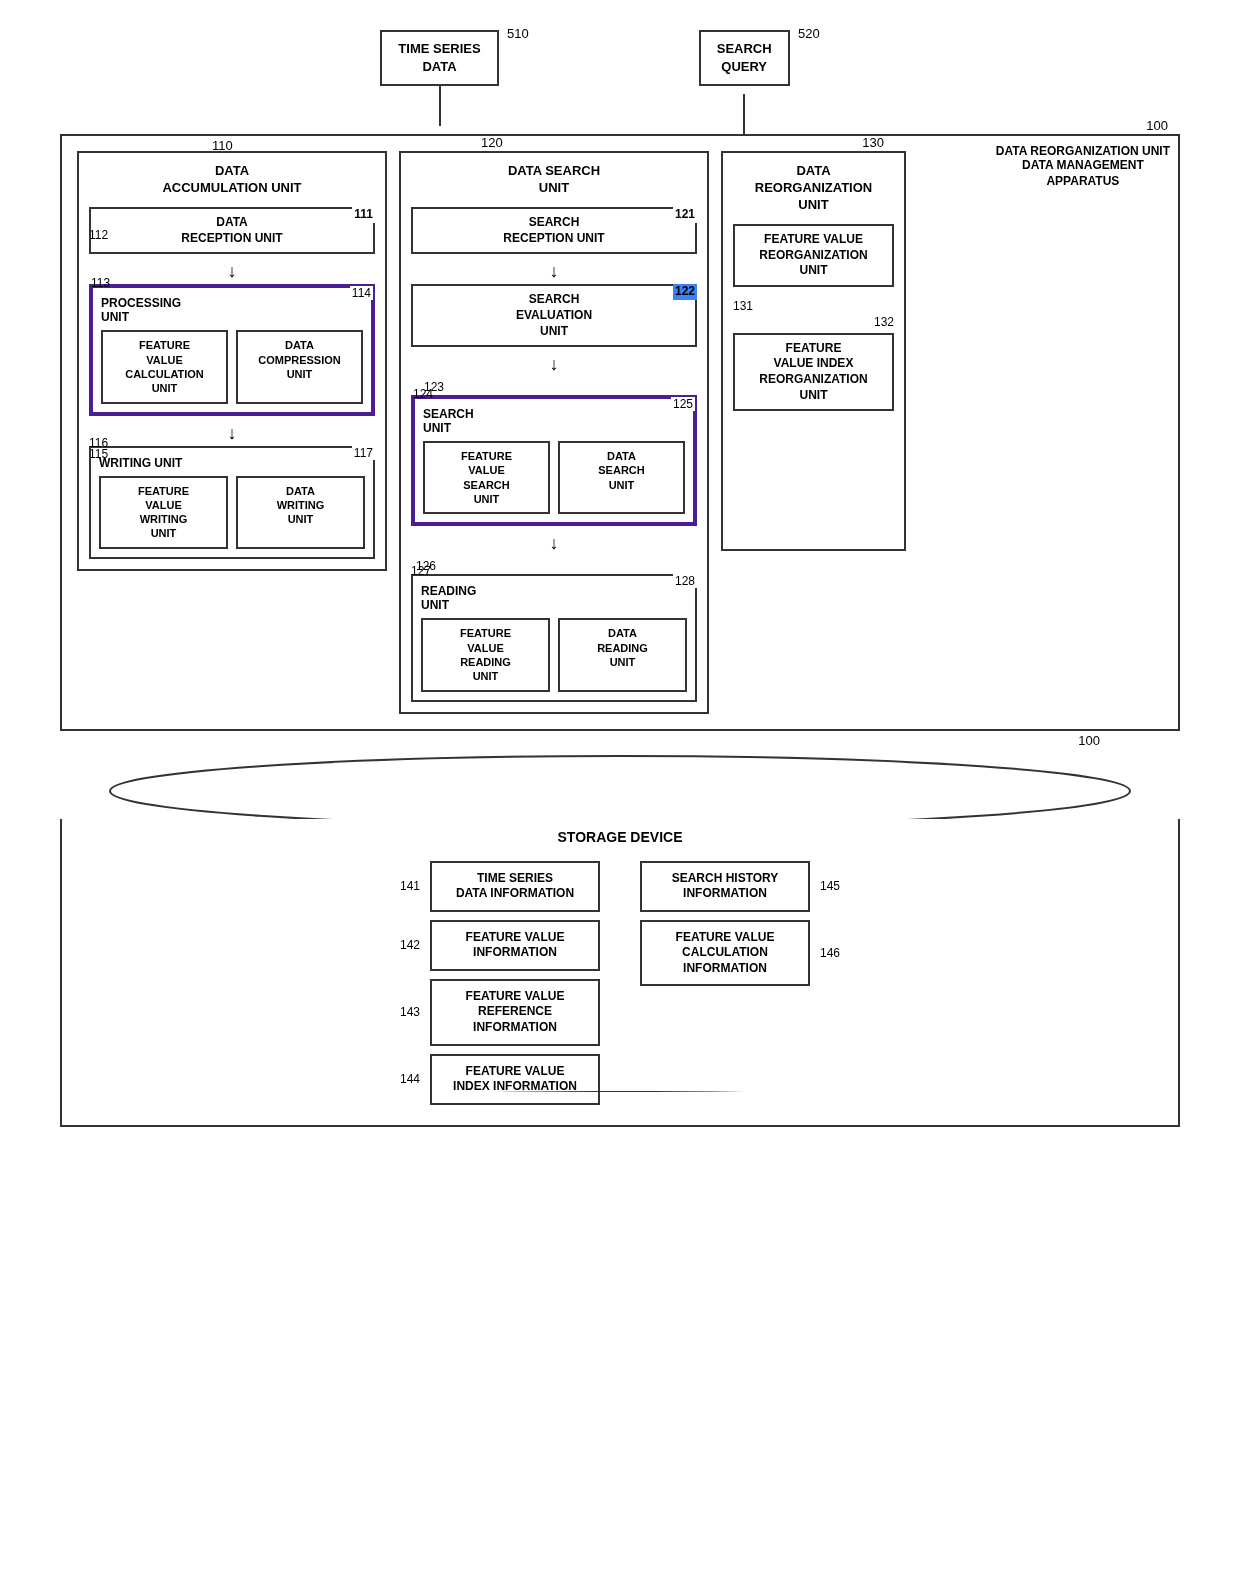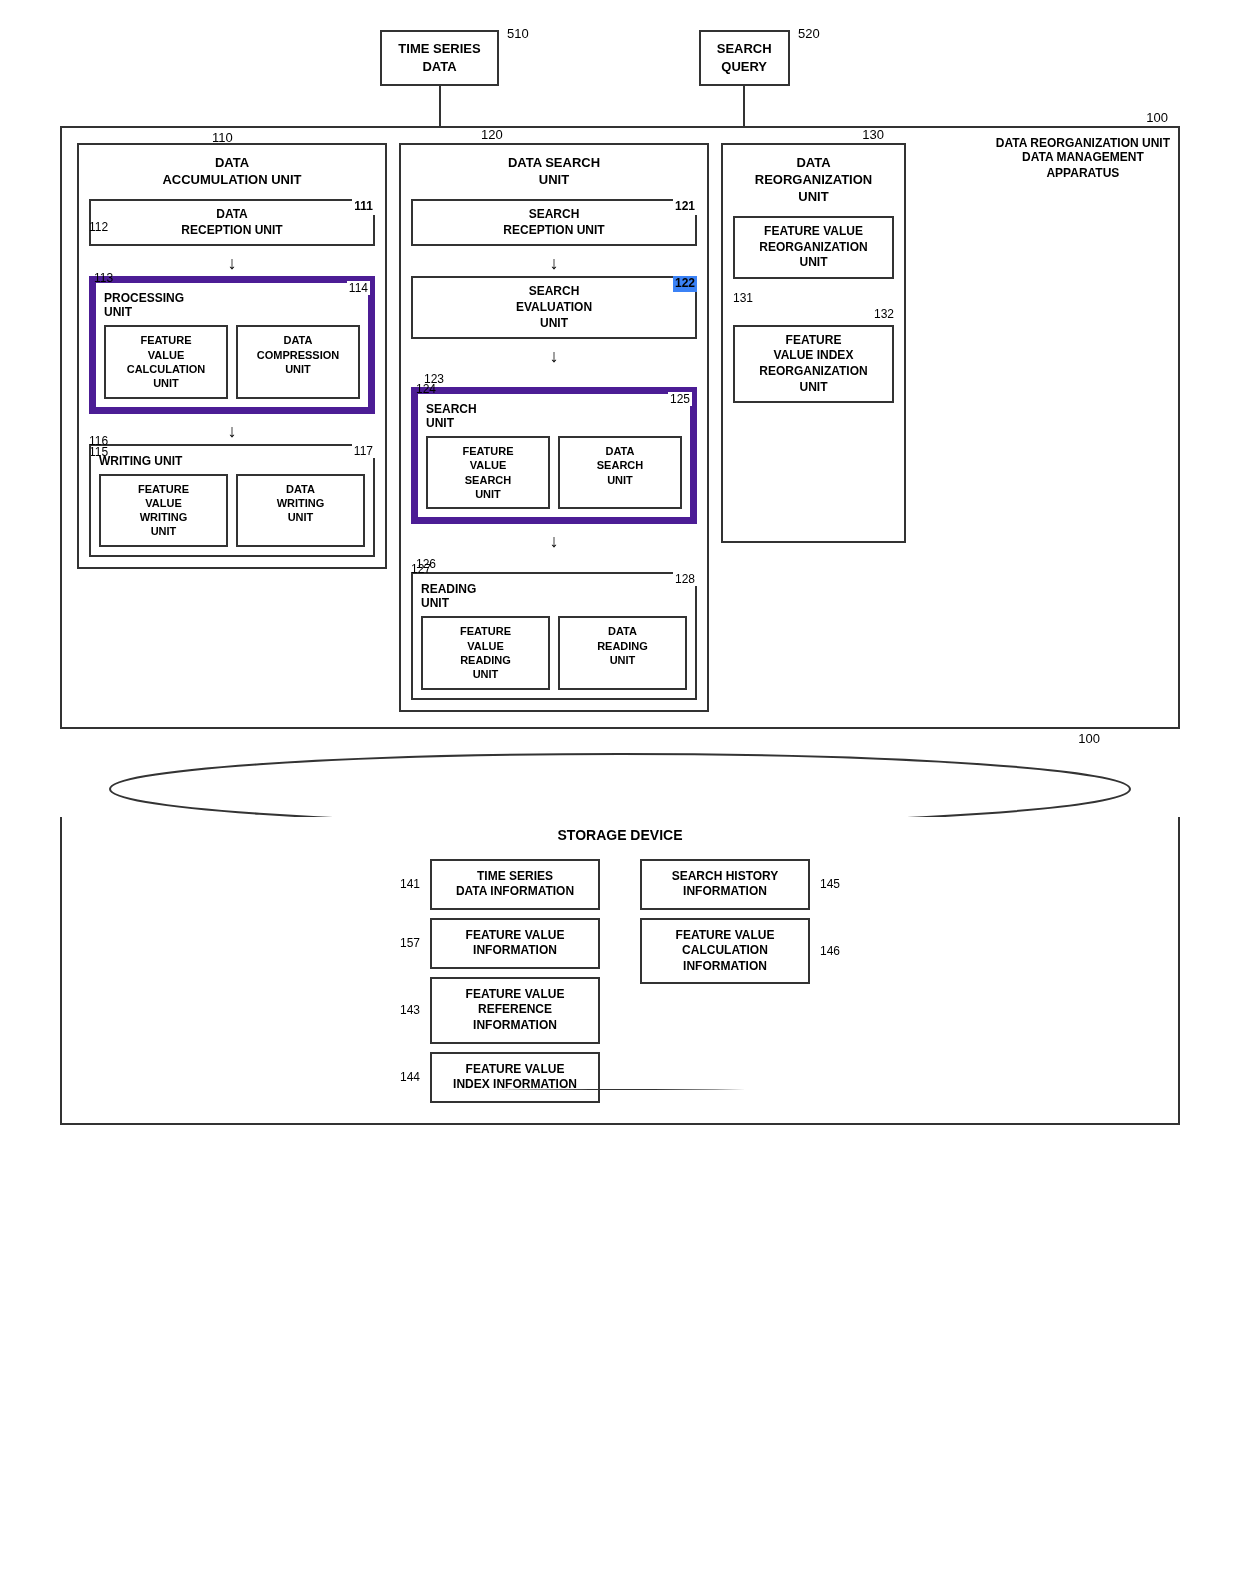--- a/index.html
+++ b/index.html
@@ -80,21 +80,21 @@
       padding: 6px 10px;
       text-align: center;
       font-size: 12px;
       font-weight: bold;
       margin-bottom: 8px;
       position: relative;
       line-height: 1.3;
     }
 
     .processing-unit {
-      border: 7px solid #4c1d95;
+      border: 4px solid #4c1d95;
       padding: 8px;
       position: relative;
       margin-bottom: 8px;
     }
 
     .processing-title {
       font-size: 12px;
       font-weight: bold;
       margin-bottom: 6px;
     }
@@ -208,21 +208,21 @@
 
   <div class="top-section" style="position:relative;">
     <div class="top-inputs" style="margin-bottom: 0; padding-bottom: 0;">
       <div style="display:flex; flex-direction:column; align-items:center; position:relative; margin-left: -120px;">
         <span style="position:absolute; top:-4px; right:-30px; font-size:13px;">510</span>
         <div class="input-box" style="white-space:pre-line; line-height:1.4;">TIME SERIES
 DATA</div>
 
         <div style="width:2px; height:40px; background:#333; margin:0 auto;"></div>
       </div>
-      <div style="display:flex; flex-direction:column; align-items:center; position:relative; margin-right: -50px;">
+      <div style="display:flex; flex-direction:column; align-items:center; position:relative; margin-right: -50px; gap: 8px;">
         <span style="position:absolute; top:-4px; right:-30px; font-size:13px;">520</span>
         <div class="input-box" style="white-space:pre-line; line-height:1.4;">SEARCH
 QUERY</div>
 
         <div style="width:2px; height:40px; background:#333; margin:0 auto;"></div>
       </div>
     </div>
   </div>
 
   <div class="main-container" style="position:relative; margin-top:0;">
@@ -376,21 +376,21 @@
 
       <div class="storage-grid">
 
         <div class="storage-col">
           <div style="position:relative;">
             <span style="position:absolute; top:50%; left:-30px; transform:translateY(-50%); font-size:12px;">141</span>
             <div class="storage-item" style="white-space:pre-line;">TIME SERIES
 DATA INFORMATION</div>
           </div>
           <div style="position:relative;">
-            <span style="position:absolute; top:50%; left:-30px; transform:translateY(-50%); font-size:12px;">157</span>
+            <span style="position:absolute; top:50%; left:-30px; transform:translateY(-50%); font-size:12px;">142</span>
             <div class="storage-item" style="white-space:pre-line;">FEATURE VALUE
 INFORMATION</div>
           </div>
           <div style="position:relative;">
             <span style="position:absolute; top:50%; left:-30px; transform:translateY(-50%); font-size:12px;">143</span>
             <div class="storage-item" style="white-space:pre-line;">FEATURE VALUE
 REFERENCE
 INFORMATION</div>
           </div>
           <div style="position:relative;">

